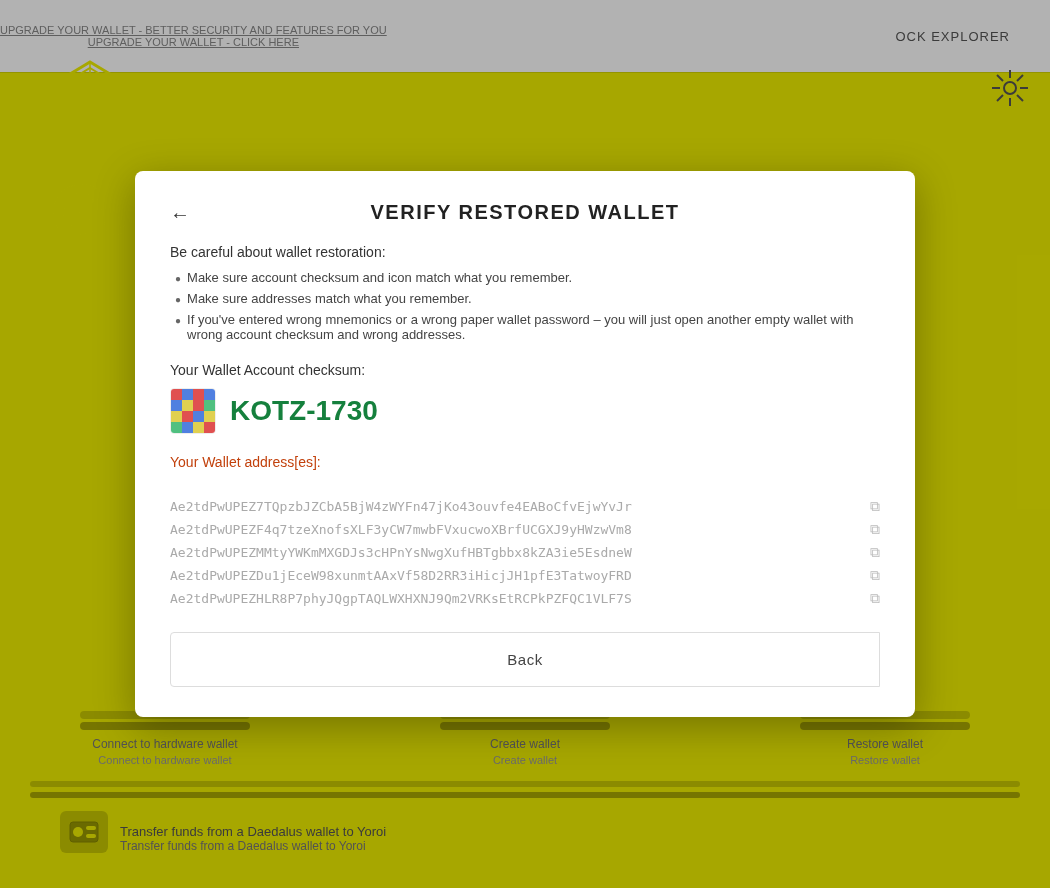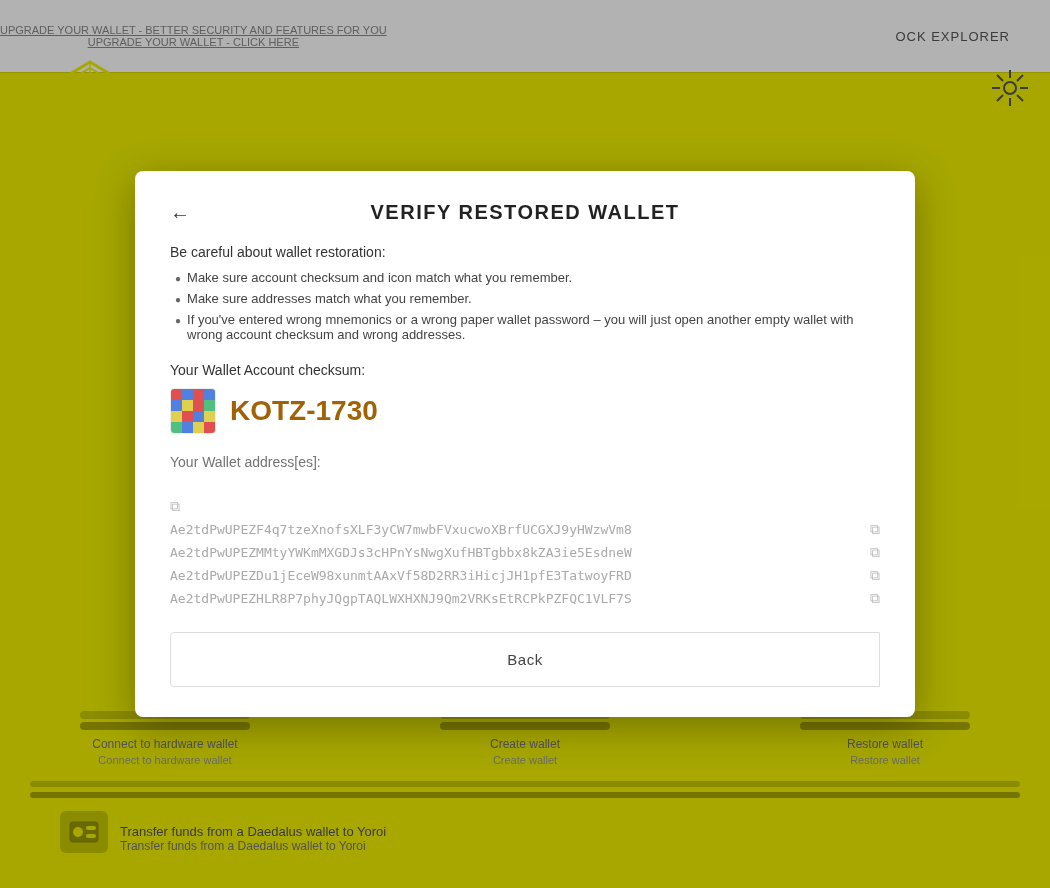--- a/index.html
+++ b/index.html
@@ -186,26 +186,26 @@
       height: 46px;
       border-radius: 4px;
       overflow: hidden;
       flex-shrink: 0;
       background: #fff;
       border: 1px solid #eee;
     }
     .checksum-code {
       font-size: 28px;
       font-weight: 700;
-      color: #a16207;
+      color: #15803d;
     }
 
     .addresses-label {
       font-size: 14px;
-      color: #737373;
+      color: #c2410c;
       font-weight: 500;
       margin-bottom: 28px;
     }
     .address-row {
       display: flex;
       align-items: center;
       margin-bottom: 6px;
       gap: 8px;
     }
     .address-text {
@@ -405,20 +405,21 @@
           <rect x="33" y="33" width="11" height="11" fill="#e05050"></rect>
         </svg>
       </div>
       <div class="checksum-code">KOTZ-1730</div>
     </div>
 
     <div class="addresses-label">Your Wallet address[es]:</div>
 
     <div>
       <div class="address-row">
+        <span class="address-text">Ae2tdPwUPEZ7TQpzbJZCbA5BjW4zWYFn47jKo43ouvfe4EABoCfvEjwYvJr</span>
         <span class="copy-icon">⧉</span>
       </div>
       <div class="address-row">
         <span class="address-text">Ae2tdPwUPEZF4q7tzeXnofsXLF3yCW7mwbFVxucwoXBrfUCGXJ9yHWzwVm8</span>
         <span class="copy-icon">⧉</span>
       </div>
       <div class="address-row">
         <span class="address-text">Ae2tdPwUPEZMMtyYWKmMXGDJs3cHPnYsNwgXufHBTgbbx8kZA3ie5EsdneW</span>
         <span class="copy-icon">⧉</span>
       </div>

